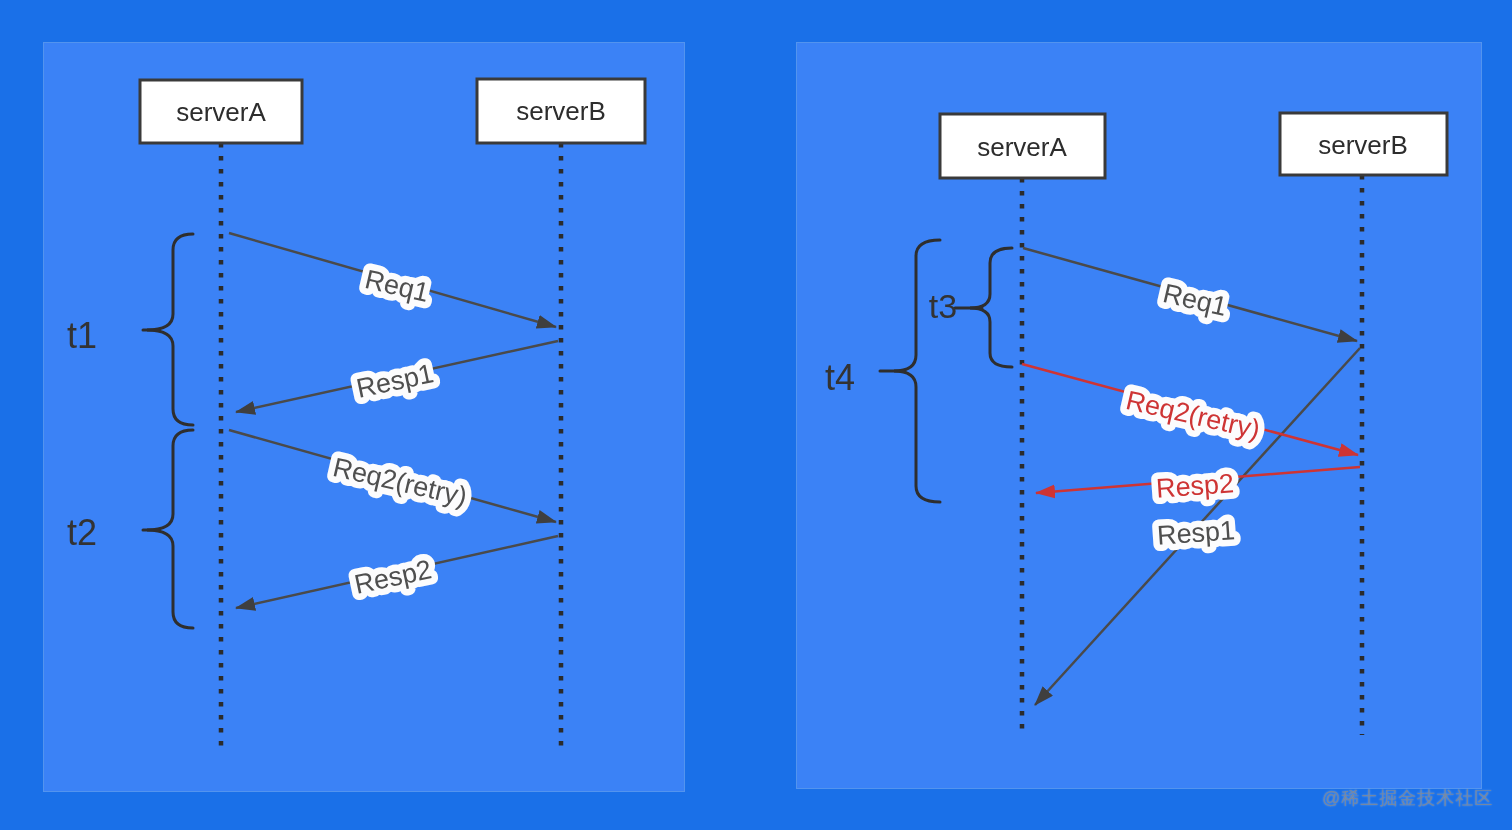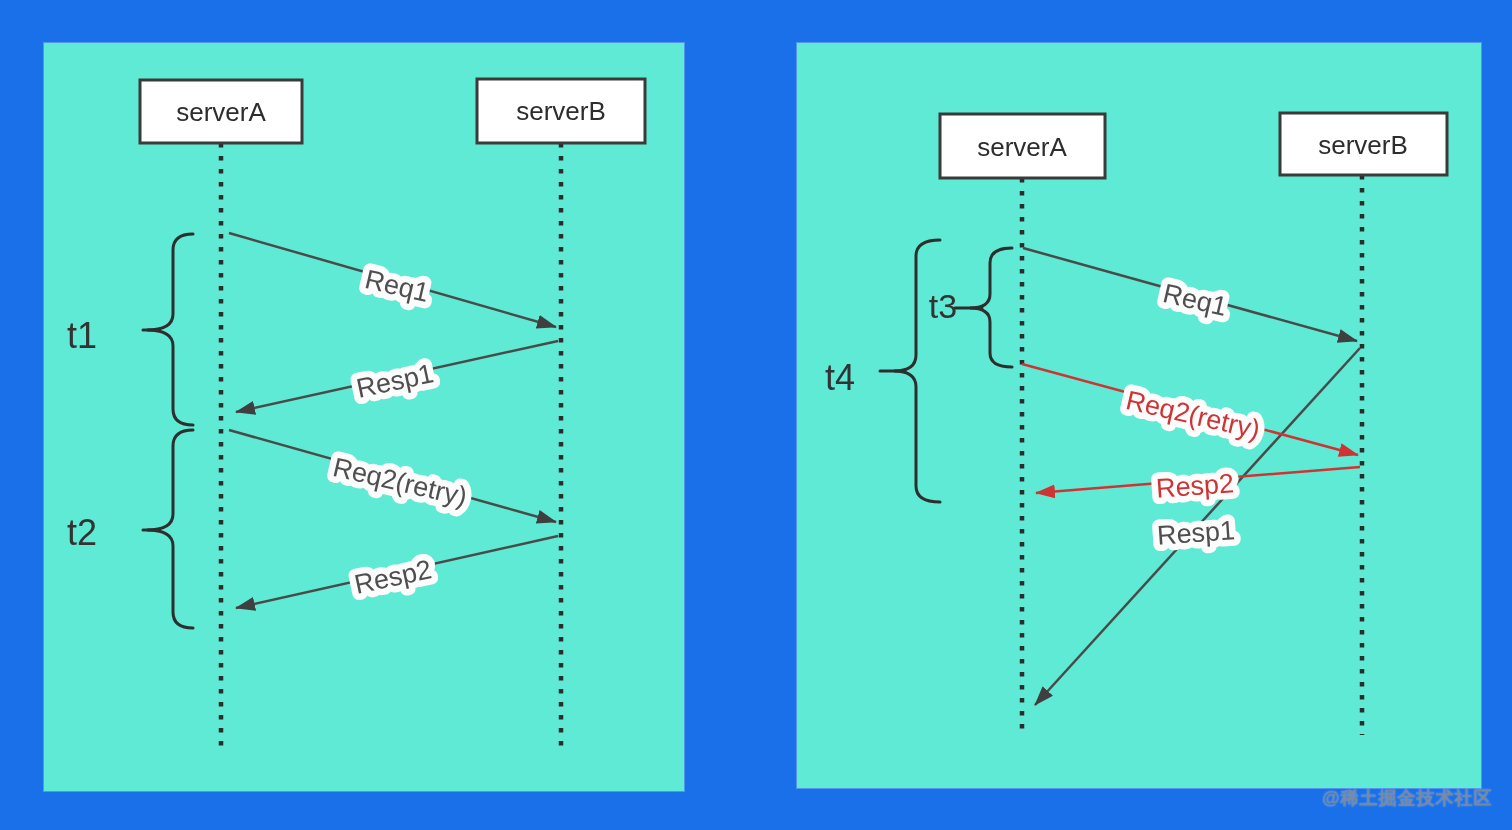--- a/index.html
+++ b/index.html
@@ -7,21 +7,21 @@
     width:1512px;height:830px;
     font-family:"Liberation Sans","DejaVu Sans",sans-serif;
     overflow:hidden;
   }
   .stage{
     position:relative;width:1512px;height:830px;
     background:#1a70e8;
   }
   .panel{
     position:absolute;
-    background:#5eead4;
+    background:#3b82f6;
     box-shadow:0 0 0 1px rgba(255,255,255,0.25);
   }
   #panel-left{left:44px;top:43px;width:640px;height:748px;}
   #panel-right{left:797px;top:43px;width:684px;height:745px;}
   svg{display:block;}
   .actor-box{fill:#ffffff;stroke:#3a3a3a;stroke-width:3;}
   .actor-label{
     font-size:26px;fill:#2d2d2d;
     text-anchor:middle;dominant-baseline:central;
   }
@@ -42,21 +42,20 @@
     font-size:36px;fill:#333333;
     text-anchor:middle;dominant-baseline:central;
   }
   .watermark{
     position:absolute;left:1322px;top:786px;width:190px;
     font-size:18px;letter-spacing:1px;
     color:rgba(125,135,150,0.85);
     text-shadow:0 0 2px rgba(255,255,255,0.35);
     white-space:nowrap;
     font-family:"Liberation Sans","DejaVu Sans",sans-serif;
-    font-weight:bold;
   }
 </style>
 </head>
 <body>
 
 <div class="stage">
 
   <div class="panel" id="panel-left">
     <svg width="640" height="748" viewBox="0 0 640 748">
       <defs>

